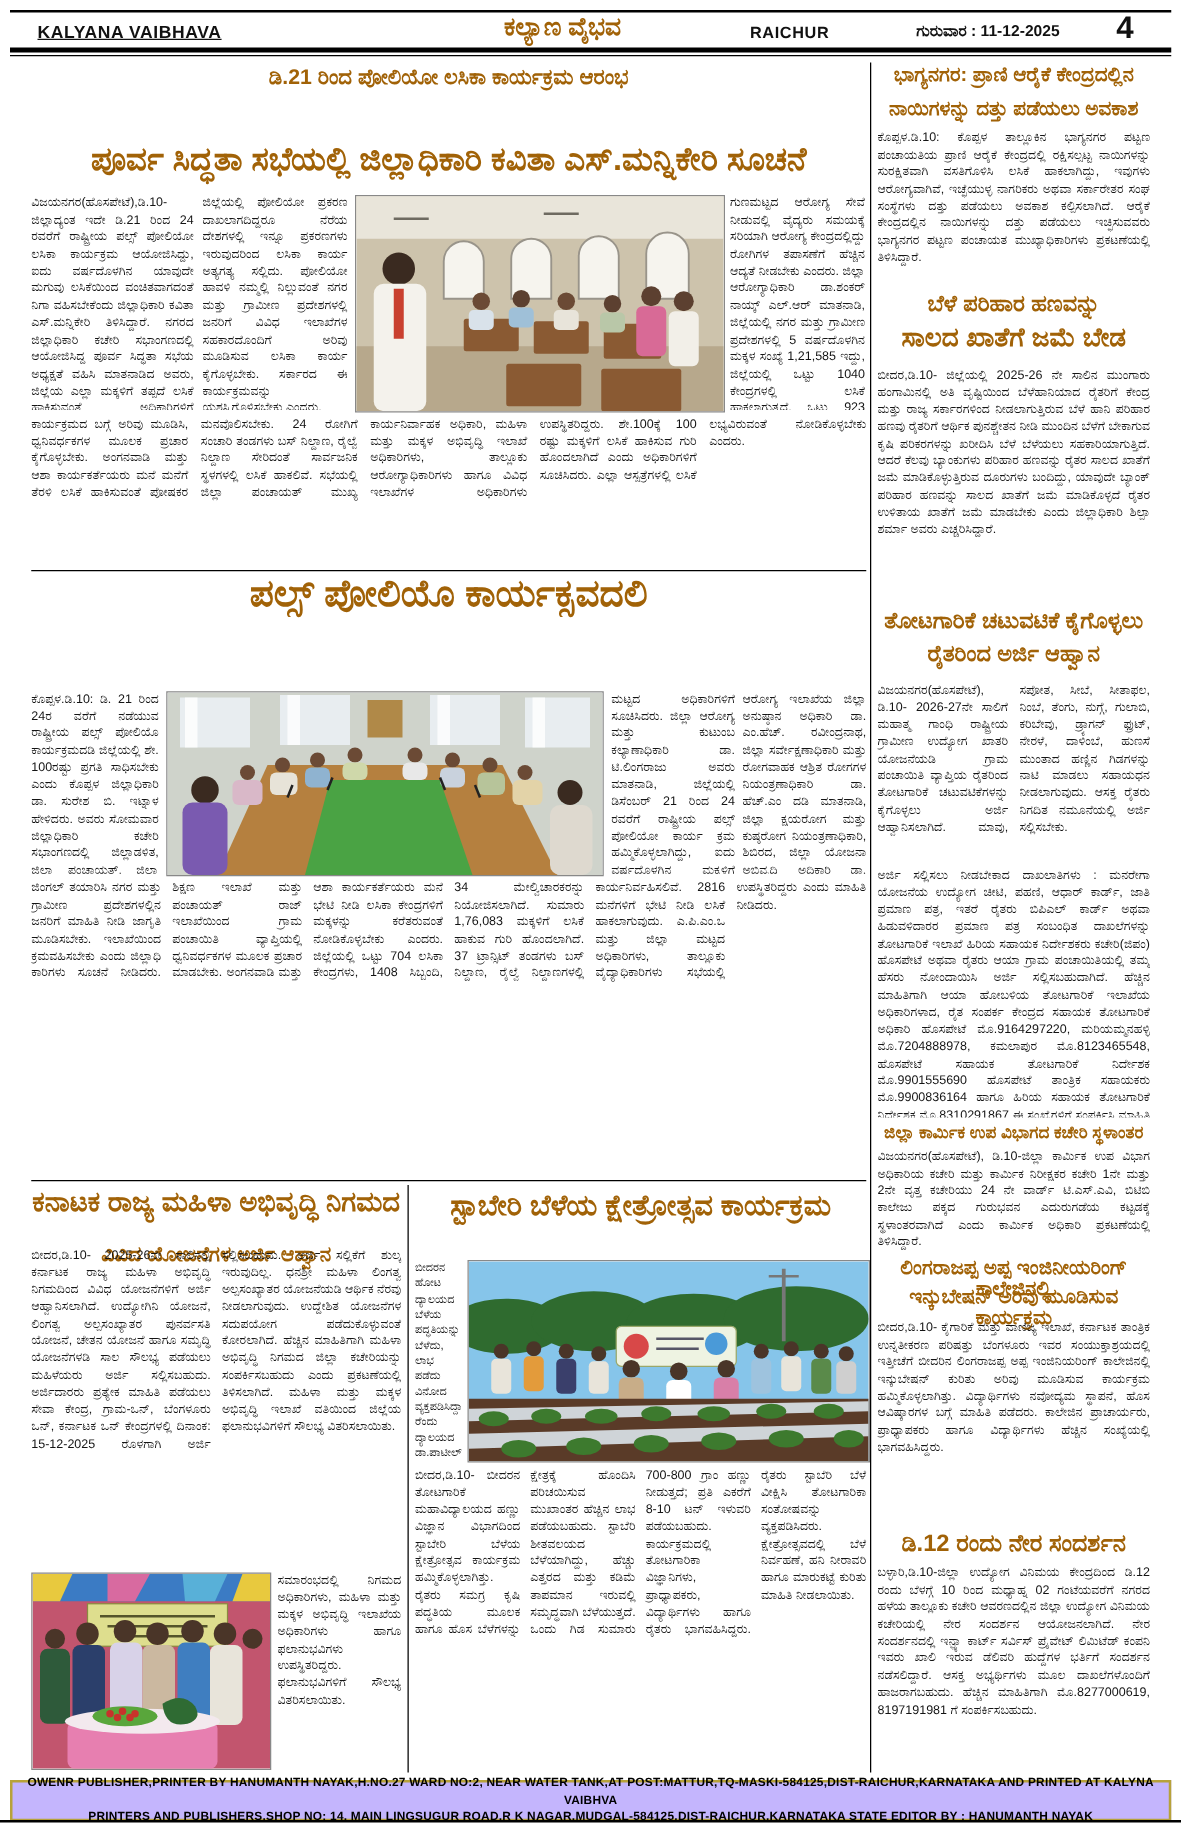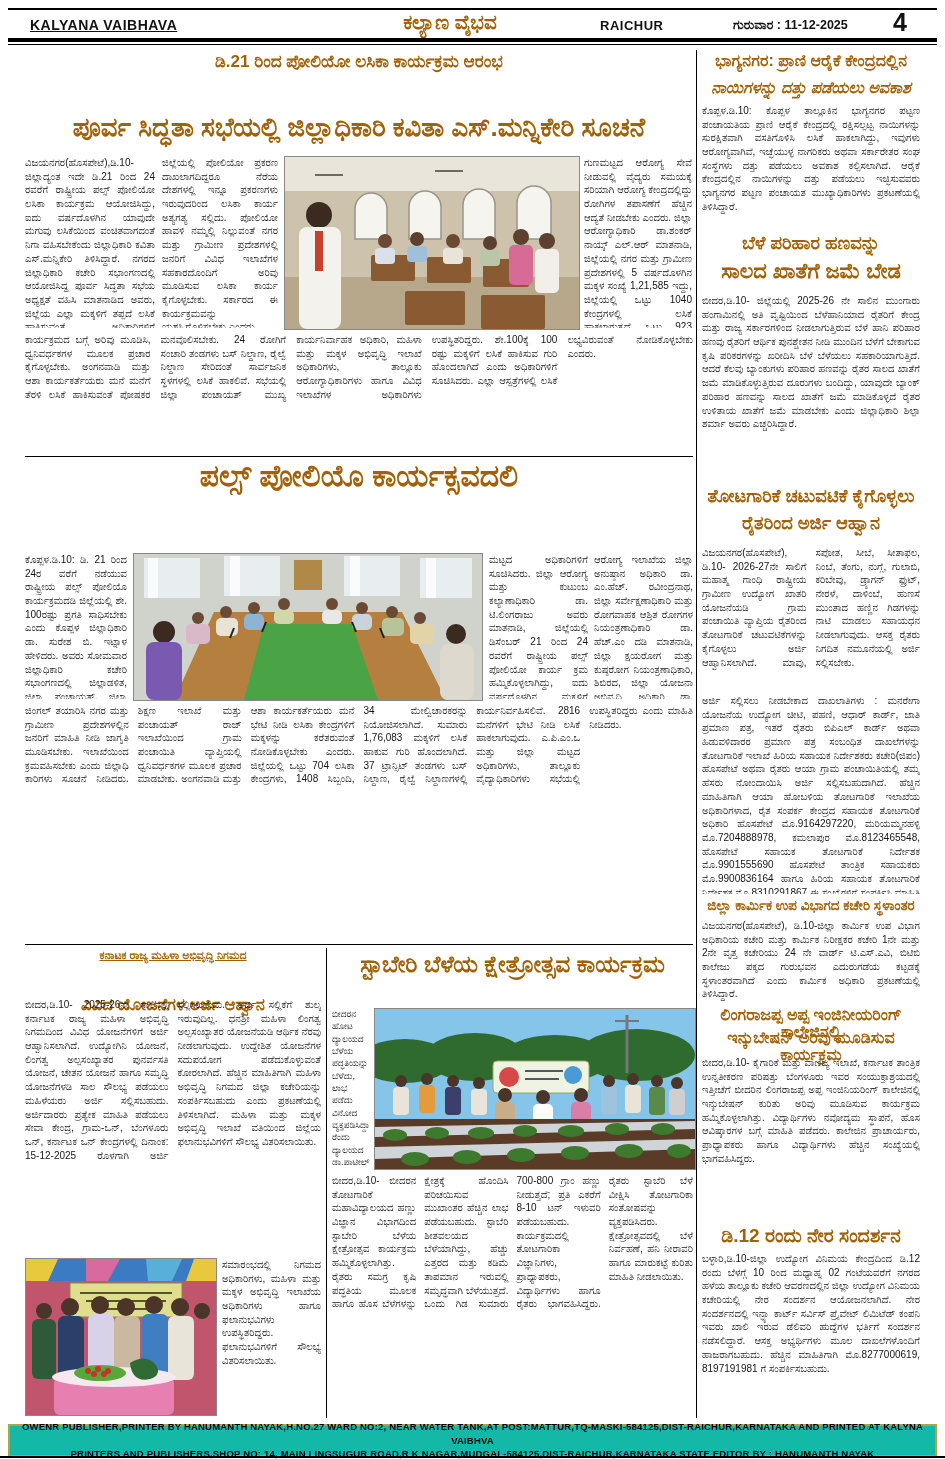--- a/index.html
+++ b/index.html
@@ -8,21 +8,21 @@
   .abs{position:absolute;}
   .rule{background:#000;}
   .body-text{font-size:10px;line-height:1.37;text-align:justify;overflow:hidden;color:#141414;word-break:break-word;}
   .headline{font-weight:bold;text-align:center;color:#a16207;line-height:1.08;}
   .cols2{column-count:2;column-gap:9px;}
   .cols4{column-count:4;column-gap:8px;}
   .cols5{column-count:5;column-gap:10px;}
   .cols6{column-count:6;column-gap:9px;}
   .masthead-en{font-weight:bold;letter-spacing:.5px;}
   .photo-frame{overflow:hidden;border:1px solid #888;}
-  .footer-box{border:2px solid #b7a23a;background:#14b8a6;display:flex;flex-direction:column;
+  .footer-box{border:2px solid #b7a23a;background:#c4b5fd;display:flex;flex-direction:column;
               justify-content:center;align-items:center;text-align:center;}
   .footer-box div{font-size:9.5px;font-weight:bold;color:#000;line-height:1.45;letter-spacing:.2px;}
 </style>
 </head>
 <body>
 
 <div class="page">
 
   <div class="abs rule" style="left:8px;top:8px;width:929px;height:2px;"></div>
 
@@ -148,21 +148,21 @@
     </svg>
   </div>
 
   <div class="abs body-text" style="left:489px;top:553px;width:99px;height:146px;">ಮಟ್ಟದ ಅಧಿಕಾರಿಗಳಿಗೆ ಸೂಚಿಸಿದರು. ಜಿಲ್ಲಾ ಆರೋಗ್ಯ ಮತ್ತು ಕುಟುಂಬ ಕಲ್ಯಾಣಾಧಿಕಾರಿ ಡಾ. ಟಿ.ಲಿಂಗರಾಜು ಅವರು ಮಾತನಾಡಿ, ಜಿಲ್ಲೆಯಲ್ಲಿ ಡಿಸೆಂಬರ್ 21 ರಿಂದ 24 ರವರೆಗೆ ರಾಷ್ಟ್ರೀಯ ಪಲ್ಸ್ ಪೋಲಿಯೋ ಕಾರ್ಯ ಕ್ರಮ ಹಮ್ಮಿಕೊಳ್ಳಲಾಗಿದ್ದು, ಐದು ವರ್ಷದೊಳಗಿನ ಮಕ್ಕಳಿಗೆ ಪೋಲಿಯೊ ಹನಿ ಹಾಕುವ ಕಾರ್ಯಕ್ರಮ ಇದಾಗಿದೆ. ಜಿಲ್ಲೆಯಲ್ಲಿ ನಗರ ಮತ್ತು ಗ್ರಾಮೀಣ ಪ್ರದೇಶಗಳಲ್ಲಿ 0 ಿಂದ 5 ವರ್ಷದ ಮಕ್ಕಳಿದ್ದಾರೆ.</div>
   <div class="abs body-text" style="left:594px;top:553px;width:99px;height:146px;">ಆರೋಗ್ಯ ಇಲಾಖೆಯ ಜಿಲ್ಲಾ ಅನುಷ್ಠಾನ ಅಧಿಕಾರಿ ಡಾ. ಎಂ.ಹೆಚ್. ರವೀಂದ್ರನಾಥ, ಜಿಲ್ಲಾ ಸರ್ವೇಕ್ಷಣಾಧಿಕಾರಿ ಮತ್ತು ರೋಗವಾಹಕ ಆಶ್ರಿತ ರೋಗಗಳ ನಿಯಂತ್ರಣಾಧಿಕಾರಿ ಡಾ. ಹೆಚ್.ಎಂ ದಡಿ ಮಾತನಾಡಿ, ಜಿಲ್ಲಾ ಕ್ಷಯರೋಗ ಮತ್ತು ಕುಷ್ಠರೋಗ ನಿಯಂತ್ರಣಾಧಿಕಾರಿ, ಶಿಬಿರದ, ಜಿಲ್ಲಾ ಯೋಜನಾ ಅಭಿವೃದ್ಧಿ ಅಧಿಕಾರಿ ಡಾ. ಕುಮಾರ ರಾಜ್ಯ, ಗೋಪಾಳ, ಜಿಲ್ಲಾ ಆಶಾ ಕ್ರಿಯಾ ರೋಗಗಳ ನಿಯಂತ್ರಣ ಅಧಿಕಾರಿಗಳು ಉಪಸ್ಥಿತರಿದ್ದರು.</div>
   <div class="abs body-text cols6" style="left:25px;top:704px;width:668px;height:238px;">ಜಿಂಗಲ್ ತಯಾರಿಸಿ ನಗರ ಮತ್ತು ಗ್ರಾಮೀಣ ಪ್ರದೇಶಗಳಲ್ಲಿನ ಜನರಿಗೆ ಮಾಹಿತಿ ನೀಡಿ ಜಾಗೃತಿ ಮೂಡಿಸಬೇಕು. ಇಲಾಖೆಯಿಂದ ಕ್ರಮವಹಿಸಬೇಕು ಎಂದು ಜಿಲ್ಲಾಧಿ ಕಾರಿಗಳು ಸೂಚನೆ ನೀಡಿದರು. ಶಿಕ್ಷಣ ಇಲಾಖೆ ಮತ್ತು ಪಂಚಾಯತ್ ರಾಜ್ ಇಲಾಖೆಯಿಂದ ಗ್ರಾಮ ಪಂಚಾಯಿತಿ ವ್ಯಾಪ್ತಿಯಲ್ಲಿ ಧ್ವನಿವರ್ಧಕಗಳ ಮೂಲಕ ಪ್ರಚಾರ ಮಾಡಬೇಕು. ಅಂಗನವಾಡಿ ಮತ್ತು ಆಶಾ ಕಾರ್ಯಕರ್ತೆಯರು ಮನೆ ಭೇಟಿ ನೀಡಿ ಲಸಿಕಾ ಕೇಂದ್ರಗಳಿಗೆ ಮಕ್ಕಳನ್ನು ಕರೆತರುವಂತೆ ನೋಡಿಕೊಳ್ಳಬೇಕು ಎಂದರು. ಜಿಲ್ಲೆಯಲ್ಲಿ ಒಟ್ಟು 704 ಲಸಿಕಾ ಕೇಂದ್ರಗಳು, 1408 ಸಿಬ್ಬಂದಿ, 34 ಮೇಲ್ವಿಚಾರಕರನ್ನು ನಿಯೋಜಿಸಲಾಗಿದೆ. ಸುಮಾರು 1,76,083 ಮಕ್ಕಳಿಗೆ ಲಸಿಕೆ ಹಾಕುವ ಗುರಿ ಹೊಂದಲಾಗಿದೆ. 37 ಟ್ರಾನ್ಸಿಟ್ ತಂಡಗಳು ಬಸ್ ನಿಲ್ದಾಣ, ರೈಲ್ವೆ ನಿಲ್ದಾಣಗಳಲ್ಲಿ ಕಾರ್ಯನಿರ್ವಹಿಸಲಿವೆ. 2816 ಮನೆಗಳಿಗೆ ಭೇಟಿ ನೀಡಿ ಲಸಿಕೆ ಹಾಕಲಾಗುವುದು. ಎ.ಪಿ.ಎಂ.ಒ ಮತ್ತು ಜಿಲ್ಲಾ ಮಟ್ಟದ ಅಧಿಕಾರಿಗಳು, ತಾಲ್ಲೂಕು ವೈದ್ಯಾಧಿಕಾರಿಗಳು ಸಭೆಯಲ್ಲಿ ಉಪಸ್ಥಿತರಿದ್ದರು ಎಂದು ಮಾಹಿತಿ ನೀಡಿದರು.</div>
 
   <div class="abs rule" style="left:25px;top:944px;width:668px;height:1px;"></div>
   <div class="abs rule" style="left:326px;top:948px;width:1px;height:470px;"></div>
 
-  <div class="abs headline" style="left:25px;top:950px;width:296px;font-size:11px;text-decoration:underline;">ಕನಾಟಕ ರಾಜ್ಯ ಮಹಿಳಾ ಅಭಿವೃದ್ಧಿ ನಿಗಮದ</div>
+  <div class="abs headline" style="left:25px;top:950px;width:296px;font-size:22px;">ಕನಾಟಕ ರಾಜ್ಯ ಮಹಿಳಾ ಅಭಿವೃದ್ಧಿ ನಿಗಮದ</div>
   <div class="abs headline" style="left:25px;top:972px;width:296px;font-size:16.5px;margin-top:24px;">ವಿವಿದ ಯೋಜನೆಗಳ ಅರ್ಜಿ ಆಹ್ವಾನ</div>
   <div class="abs body-text cols2" style="left:25px;top:998px;width:296px;height:256px;">ಬೀದರ,ಡಿ.10- 2025-26ನೇ ಸಾಲಿನಲ್ಲಿ ಕರ್ನಾಟಕ ರಾಜ್ಯ ಮಹಿಳಾ ಅಭಿವೃದ್ಧಿ ನಿಗಮದಿಂದ ವಿವಿಧ ಯೋಜನೆಗಳಿಗೆ ಅರ್ಜಿ ಆಹ್ವಾನಿಸಲಾಗಿದೆ. ಉದ್ಯೋಗಿನಿ ಯೋಜನೆ, ಲಿಂಗತ್ವ ಅಲ್ಪಸಂಖ್ಯಾತರ ಪುನರ್ವಸತಿ ಯೋಜನೆ, ಚೇತನ ಯೋಜನೆ ಹಾಗೂ ಸಮೃದ್ಧಿ ಯೋಜನೆಗಳಡಿ ಸಾಲ ಸೌಲಭ್ಯ ಪಡೆಯಲು ಮಹಿಳೆಯರು ಅರ್ಜಿ ಸಲ್ಲಿಸಬಹುದು. ಅರ್ಜಿದಾರರು ಪ್ರತ್ಯೇಕ ಮಾಹಿತಿ ಪಡೆಯಲು ಸೇವಾ ಕೇಂದ್ರ, ಗ್ರಾಮ-ಒನ್, ಬೆಂಗಳೂರು ಒನ್, ಕರ್ನಾಟಕ ಒನ್ ಕೇಂದ್ರಗಳಲ್ಲಿ ದಿನಾಂಕ: 15-12-2025 ರೊಳಗಾಗಿ ಅರ್ಜಿ ಸಲ್ಲಿಸಬಹುದು. ಅರ್ಜಿ ಸಲ್ಲಿಕೆಗೆ ಶುಲ್ಕ ಇರುವುದಿಲ್ಲ. ಧನಶ್ರೀ ಮಹಿಳಾ ಲಿಂಗತ್ವ ಅಲ್ಪಸಂಖ್ಯಾತರ ಯೋಜನೆಯಡಿ ಆರ್ಥಿಕ ನೆರವು ನೀಡಲಾಗುವುದು. ಉದ್ದೇಶಿತ ಯೋಜನೆಗಳ ಸದುಪಯೋಗ ಪಡೆದುಕೊಳ್ಳುವಂತೆ ಕೋರಲಾಗಿದೆ. ಹೆಚ್ಚಿನ ಮಾಹಿತಿಗಾಗಿ ಮಹಿಳಾ ಅಭಿವೃದ್ಧಿ ನಿಗಮದ ಜಿಲ್ಲಾ ಕಚೇರಿಯನ್ನು ಸಂಪರ್ಕಿಸಬಹುದು ಎಂದು ಪ್ರಕಟಣೆಯಲ್ಲಿ ತಿಳಿಸಲಾಗಿದೆ. ಮಹಿಳಾ ಮತ್ತು ಮಕ್ಕಳ ಅಭಿವೃದ್ಧಿ ಇಲಾಖೆ ವತಿಯಿಂದ ಜಿಲ್ಲೆಯ ಫಲಾನುಭವಿಗಳಿಗೆ ಸೌಲಭ್ಯ ವಿತರಿಸಲಾಯಿತು.</div>
 
   <div class="abs photo-frame" style="left:25px;top:1258px;width:190px;height:156px;">
     <svg width="190" height="156" viewBox="0 0 190 156">
       <rect width="190" height="156" fill="#c2556e"></rect>
       <g>
           <rect width="190" height="22" fill="#3b7bc4"></rect>
           <path d="M0 0 h32 l-10 22 h-22 z" fill="#e8c93e"></path>
           <path d="M60 0 h34 l-12 22 h-22 z" fill="#d86aa0"></path>
@@ -272,21 +272,21 @@
           <ellipse cx="146" cy="146" rx="14" ry="7"></ellipse>
           <ellipse cx="200" cy="144" rx="14" ry="7"></ellipse>
           <ellipse cx="254" cy="142" rx="14" ry="7"></ellipse>
           <ellipse cx="304" cy="142" rx="12" ry="7"></ellipse>
       </g>
     </svg>
   </div>
   <div class="abs body-text cols4" style="left:332px;top:1174px;width:361px;height:244px;">ಬೀದರ,ಡಿ.10- ಬೀದರನ ತೋಟಗಾರಿಕೆ ಮಹಾವಿದ್ಯಾಲಯದ ಹಣ್ಣು ವಿಜ್ಞಾನ ವಿಭಾಗದಿಂದ ಸ್ಟಾಬೇರಿ ಬೆಳೆಯ ಕ್ಷೇತ್ರೋತ್ಸವ ಕಾರ್ಯಕ್ರಮ ಹಮ್ಮಿಕೊಳ್ಳಲಾಗಿತ್ತು. ರೈತರು ಸಮಗ್ರ ಕೃಷಿ ಪದ್ಧತಿಯ ಮೂಲಕ ಹಾಗೂ ಹೊಸ ಬೆಳೆಗಳನ್ನು ಕ್ಷೇತ್ರಕ್ಕೆ ಹೊಂದಿಸಿ ಪರಿಚಯಿಸುವ ಮುಖಾಂತರ ಹೆಚ್ಚಿನ ಲಾಭ ಪಡೆಯಬಹುದು. ಸ್ಟಾಬೆರಿ ಶೀತವಲಯದ ಬೆಳೆಯಾಗಿದ್ದು, ಹೆಚ್ಚು ಎತ್ತರದ ಮತ್ತು ಕಡಿಮೆ ತಾಪಮಾನ ಇರುವಲ್ಲಿ ಸಮೃದ್ಧವಾಗಿ ಬೆಳೆಯುತ್ತದೆ. ಒಂದು ಗಿಡ ಸುಮಾರು 700-800 ಗ್ರಾಂ ಹಣ್ಣು ನೀಡುತ್ತದೆ; ಪ್ರತಿ ಎಕರೆಗೆ 8-10 ಟನ್ ಇಳುವರಿ ಪಡೆಯಬಹುದು. ಕಾರ್ಯಕ್ರಮದಲ್ಲಿ ತೋಟಗಾರಿಕಾ ವಿಜ್ಞಾನಿಗಳು, ಪ್ರಾಧ್ಯಾಪಕರು, ವಿದ್ಯಾರ್ಥಿಗಳು ಹಾಗೂ ರೈತರು ಭಾಗವಹಿಸಿದ್ದರು. ರೈತರು ಸ್ಟಾಬೆರಿ ಬೆಳೆ ವೀಕ್ಷಿಸಿ ತೋಟಗಾರಿಕಾ ಸಂತೋಷವನ್ನು ವ್ಯಕ್ತಪಡಿಸಿದರು. ಕ್ಷೇತ್ರೋತ್ಸವದಲ್ಲಿ ಬೆಳೆ ನಿರ್ವಹಣೆ, ಹನಿ ನೀರಾವರಿ ಹಾಗೂ ಮಾರುಕಟ್ಟೆ ಕುರಿತು ಮಾಹಿತಿ ನೀಡಲಾಯಿತು.</div>
 
   <div class="abs headline" style="left:702px;top:40px;width:218px;font-size:16px;margin-top:12px;">ಭಾಗ್ಯನಗರ: ಪ್ರಾಣಿ ಆರೈಕೆ ಕೇಂದ್ರದಲ್ಲಿನ</div>
-  <div class="abs headline" style="left:702px;top:79px;width:218px;font-size:16px;font-style:italic;">ನಾಯಿಗಳನ್ನು ದತ್ತು ಪಡೆಯಲು ಅವಕಾಶ</div>
+  <div class="abs headline" style="left:702px;top:79px;width:218px;font-size:16px;">ನಾಯಿಗಳನ್ನು ದತ್ತು ಪಡೆಯಲು ಅವಕಾಶ</div>
   <div class="abs body-text" style="left:702px;top:104px;width:218px;height:126px;">ಕೊಪ್ಪಳ.ಡಿ.10: ಕೊಪ್ಪಳ ತಾಲ್ಲೂಕಿನ ಭಾಗ್ಯನಗರ ಪಟ್ಟಣ ಪಂಚಾಯತಿಯ ಪ್ರಾಣಿ ಆರೈಕೆ ಕೇಂದ್ರದಲ್ಲಿ ರಕ್ಷಿಸಲ್ಪಟ್ಟ ನಾಯಿಗಳನ್ನು ಸುರಕ್ಷಿತವಾಗಿ ವಸತಿಗೊಳಿಸಿ ಲಸಿಕೆ ಹಾಕಲಾಗಿದ್ದು, ಇವುಗಳು ಆರೋಗ್ಯವಾಗಿವೆ, ಇಚ್ಛೆಯುಳ್ಳ ನಾಗರಿಕರು ಅಥವಾ ಸರ್ಕಾರೇತರ ಸಂಘ ಸಂಸ್ಥೆಗಳು ದತ್ತು ಪಡೆಯಲು ಅವಕಾಶ ಕಲ್ಪಿಸಲಾಗಿದೆ. ಆರೈಕೆ ಕೇಂದ್ರದಲ್ಲಿನ ನಾಯಿಗಳನ್ನು ದತ್ತು ಪಡೆಯಲು ಇಚ್ಛಿಸುವವರು ಭಾಗ್ಯನಗರ ಪಟ್ಟಣ ಪಂಚಾಯತ ಮುಖ್ಯಾಧಿಕಾರಿಗಳು ಪ್ರಕಟಣೆಯಲ್ಲಿ ತಿಳಿಸಿದ್ದಾರೆ.</div>
 
   <div class="abs headline" style="left:702px;top:234px;width:218px;font-size:18px;">ಬೆಳೆ ಪರಿಹಾರ ಹಣವನ್ನು</div>
   <div class="abs headline" style="left:702px;top:260px;width:218px;font-size:21px;">ಸಾಲದ ಖಾತೆಗೆ ಜಮೆ ಬೇಡ</div>
   <div class="abs body-text" style="left:702px;top:294px;width:218px;height:182px;">ಬೀದರ,ಡಿ.10- ಜಿಲ್ಲೆಯಲ್ಲಿ 2025-26 ನೇ ಸಾಲಿನ ಮುಂಗಾರು ಹಂಗಾಮಿನಲ್ಲಿ ಅತಿ ವೃಷ್ಟಿಯಿಂದ ಬೆಳೆಹಾನಿಯಾದ ರೈತರಿಗೆ ಕೇಂದ್ರ ಮತ್ತು ರಾಜ್ಯ ಸರ್ಕಾರಗಳಿಂದ ನೀಡಲಾಗುತ್ತಿರುವ ಬೆಳೆ ಹಾನಿ ಪರಿಹಾರ ಹಣವು ರೈತರಿಗೆ ಆರ್ಥಿಕ ಪುನಶ್ಚೇತನ ನೀಡಿ ಮುಂದಿನ ಬೆಳೆಗೆ ಬೇಕಾಗುವ ಕೃಷಿ ಪರಿಕರಗಳನ್ನು ಖರೀದಿಸಿ ಬೆಳೆ ಬೆಳೆಯಲು ಸಹಕಾರಿಯಾಗುತ್ತಿದೆ. ಆದರೆ ಕೆಲವು ಬ್ಯಾಂಕುಗಳು ಪರಿಹಾರ ಹಣವನ್ನು ರೈತರ ಸಾಲದ ಖಾತೆಗೆ ಜಮೆ ಮಾಡಿಕೊಳ್ಳುತ್ತಿರುವ ದೂರುಗಳು ಬಂದಿದ್ದು, ಯಾವುದೇ ಬ್ಯಾಂಕ್ ಪರಿಹಾರ ಹಣವನ್ನು ಸಾಲದ ಖಾತೆಗೆ ಜಮೆ ಮಾಡಿಕೊಳ್ಳದೆ ರೈತರ ಉಳಿತಾಯ ಖಾತೆಗೆ ಜಮೆ ಮಾಡಬೇಕು ಎಂದು ಜಿಲ್ಲಾಧಿಕಾರಿ ಶಿಲ್ಪಾ ಶರ್ಮಾ ಅವರು ಎಚ್ಚರಿಸಿದ್ದಾರೆ.</div>
 
   <div class="abs headline" style="left:702px;top:487px;width:218px;font-size:18px;">ತೋಟಗಾರಿಕೆ ಚಟುವಟಿಕೆ ಕೈಗೊಳ್ಳಲು</div>
   <div class="abs headline" style="left:702px;top:514px;width:218px;font-size:18px;">ರೈತರಿಂದ ಅರ್ಜಿ ಆಹ್ವಾನ</div>
   <div class="abs body-text cols2" style="left:702px;top:546px;width:218px;height:144px;">ವಿಜಯನಗರ(ಹೊಸಪೇಟೆ), ಡಿ.10- 2026-27ನೇ ಸಾಲಿಗೆ ಮಹಾತ್ಮ ಗಾಂಧಿ ರಾಷ್ಟ್ರೀಯ ಗ್ರಾಮೀಣ ಉದ್ಯೋಗ ಖಾತರಿ ಯೋಜನೆಯಡಿ ಗ್ರಾಮ ಪಂಚಾಯಿತಿ ವ್ಯಾಪ್ತಿಯ ರೈತರಿಂದ ತೋಟಗಾರಿಕೆ ಚಟುವಟಿಕೆಗಳನ್ನು ಕೈಗೊಳ್ಳಲು ಅರ್ಜಿ ಆಹ್ವಾನಿಸಲಾಗಿದೆ. ಮಾವು, ಸಪೋತ, ಸೀಬೆ, ಸೀತಾಫಲ, ನಿಂಬೆ, ತೆಂಗು, ನುಗ್ಗೆ, ಗುಲಾಬಿ, ಕರಿಬೇವು, ಡ್ರ್ಯಾಗನ್ ಫ್ರುಟ್, ನೇರಳೆ, ದಾಳಿಂಬೆ, ಹುಣಸೆ ಮುಂತಾದ ಹಣ್ಣಿನ ಗಿಡಗಳನ್ನು ನಾಟಿ ಮಾಡಲು ಸಹಾಯಧನ ನೀಡಲಾಗುವುದು. ಆಸಕ್ತ ರೈತರು ನಿಗದಿತ ನಮೂನೆಯಲ್ಲಿ ಅರ್ಜಿ ಸಲ್ಲಿಸಬೇಕು.</div>
   <div class="abs body-text" style="left:702px;top:694px;width:218px;height:200px;">ಅರ್ಜಿ ಸಲ್ಲಿಸಲು ನೀಡಬೇಕಾದ ದಾಖಲಾತಿಗಳು : ಮನರೇಗಾ ಯೋಜನೆಯ ಉದ್ಯೋಗ ಚೀಟಿ, ಪಹಣಿ, ಆಧಾರ್ ಕಾರ್ಡ್, ಜಾತಿ ಪ್ರಮಾಣ ಪತ್ರ, ಇತರೆ ರೈತರು ಬಿಪಿಎಲ್ ಕಾರ್ಡ್ ಅಥವಾ ಹಿಡುವಳಿದಾರರ ಪ್ರಮಾಣ ಪತ್ರ ಸಂಬಂಧಿತ ದಾಖಲೆಗಳನ್ನು ತೋಟಗಾರಿಕೆ ಇಲಾಖೆ ಹಿರಿಯ ಸಹಾಯಕ ನಿರ್ದೇಶಕರು ಕಚೇರಿ(ಜಿಪಂ) ಹೊಸಪೇಟೆ ಅಥವಾ ರೈತರು ಆಯಾ ಗ್ರಾಮ ಪಂಚಾಯಿತಿಯಲ್ಲಿ ತಮ್ಮ ಹೆಸರು ನೋಂದಾಯಿಸಿ ಅರ್ಜಿ ಸಲ್ಲಿಸಬಹುದಾಗಿದೆ. ಹೆಚ್ಚಿನ ಮಾಹಿತಿಗಾಗಿ ಆಯಾ ಹೋಬಳಿಯ ತೋಟಗಾರಿಕೆ ಇಲಾಖೆಯ ಅಧಿಕಾರಿಗಳಾದ, ರೈತ ಸಂಪರ್ಕ ಕೇಂದ್ರದ ಸಹಾಯಕ ತೋಟಗಾರಿಕೆ ಅಧಿಕಾರಿ ಹೊಸಪೇಟೆ ಮೊ.9164297220, ಮರಿಯಮ್ಮನಹಳ್ಳಿ ಮೊ.7204888978, ಕಮಲಾಪುರ ಮೊ.8123465548, ಹೊಸಪೇಟೆ ಸಹಾಯಕ ತೋಟಗಾರಿಕೆ ನಿರ್ದೇಶಕ ಮೊ.9901555690 ಹೊಸಪೇಟೆ ತಾಂತ್ರಿಕ ಸಹಾಯಕರು ಮೊ.9900836164 ಹಾಗೂ ಹಿರಿಯ ಸಹಾಯಕ ತೋಟಗಾರಿಕೆ ನಿರ್ದೇಶಕ ಮೊ.8310291867 ಈ ಸಂಖ್ಯೆಗಳಿಗೆ ಸಂಪರ್ಕಿಸಿ ಮಾಹಿತಿ ಪಡೆಯಬಹುದು ಎಂದು ಪ್ರಕಟಣೆಯಲ್ಲಿ ತಿಳಿಸಿದ್ದಾರೆ.</div>

